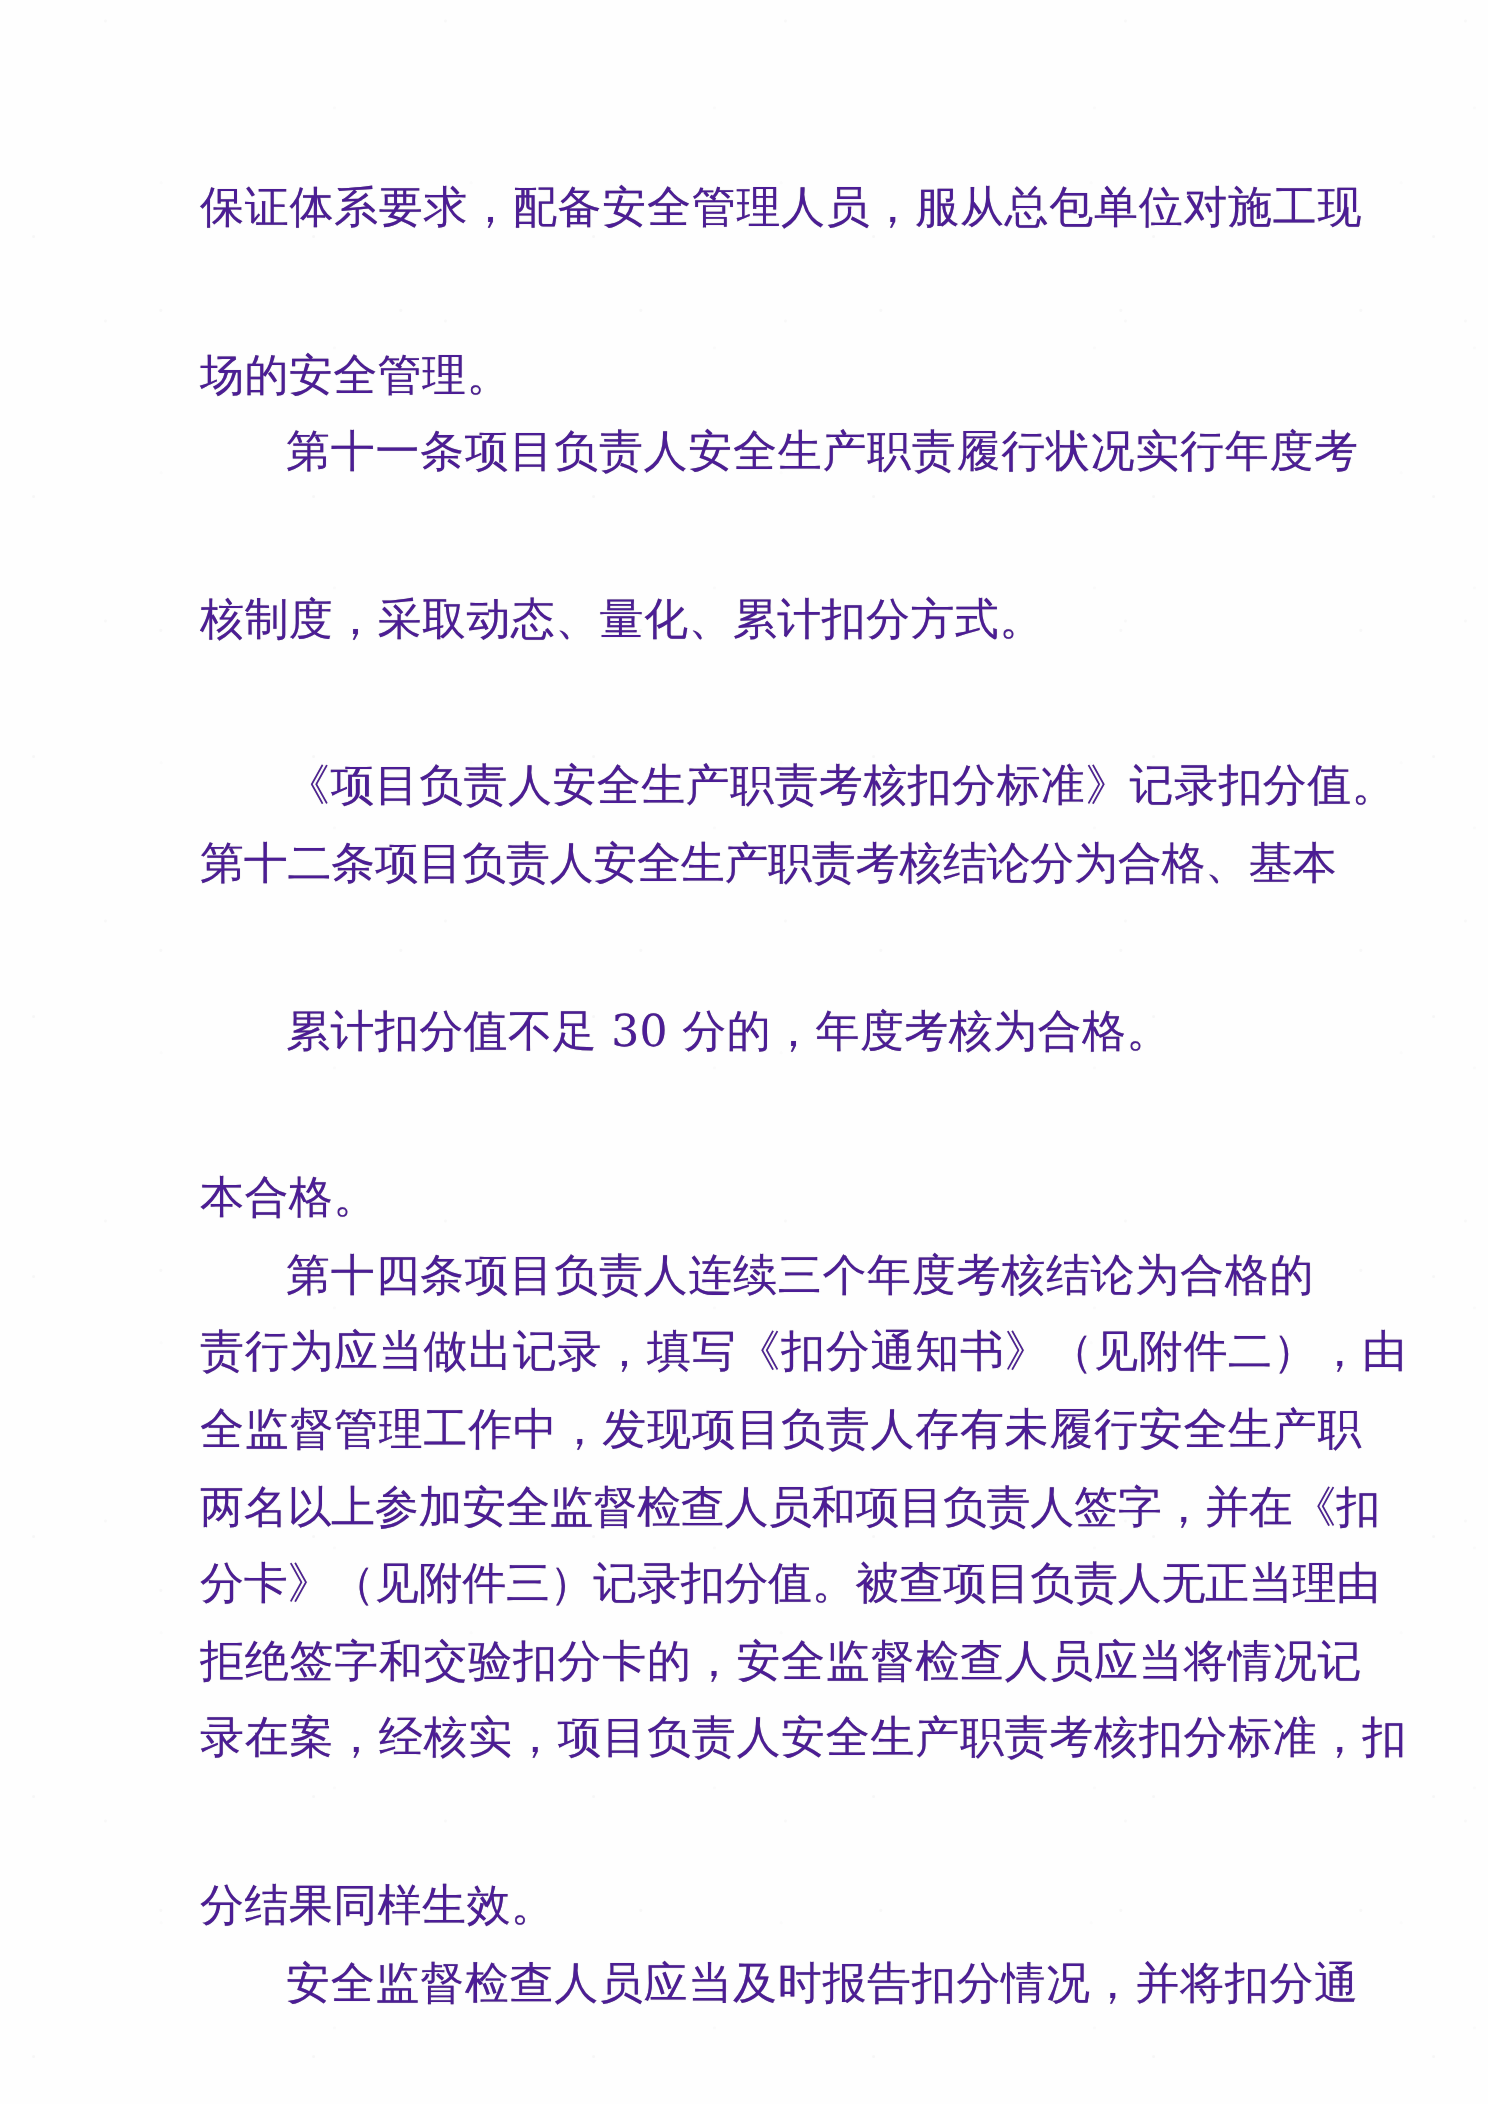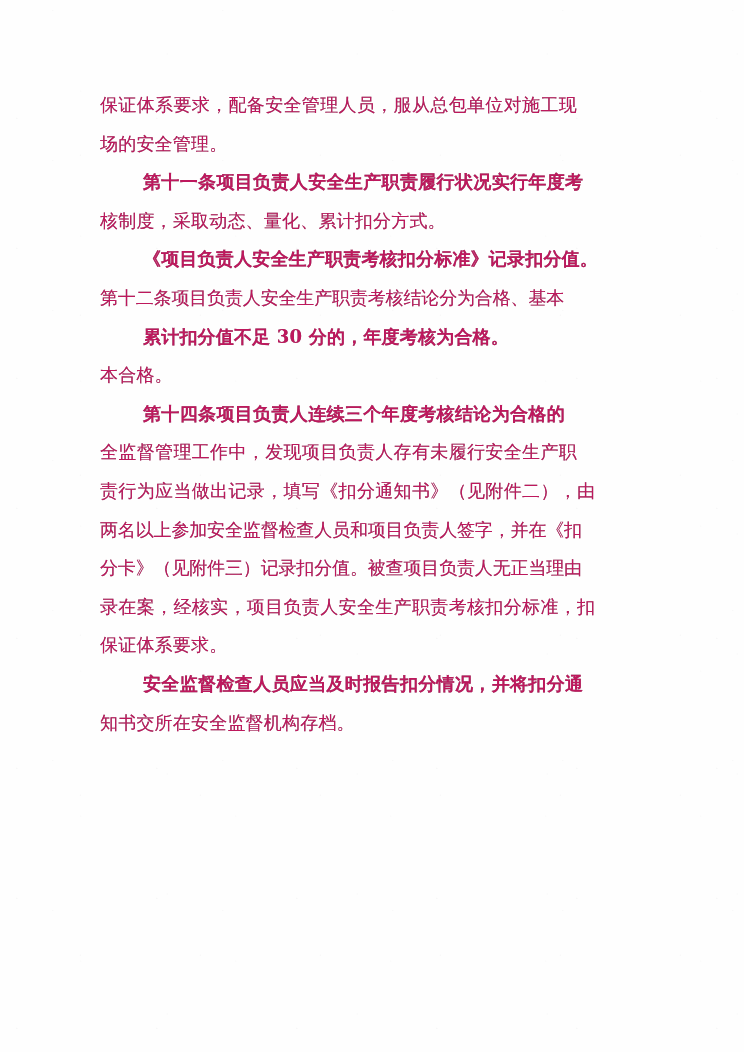--- a/index.html
+++ b/index.html
@@ -41,62 +41,62 @@
   #text-body {
     position: absolute;
     left: 100px;
     top: 86px;
     width: 548px;
   }
 
   .line {
     height: 38.6px;
     line-height: 38.6px;
-    color: #be185d;
+    color: #4c1d95;
     font-family: "DejaVu Serif", serif;
-    font-size: 18px;
+    font-size: 22px;
     white-space: nowrap;
     letter-spacing: 0.2px;
     
     text-shadow: 0 0 0.35px rgba(40,40,40,0.55);
     -webkit-font-smoothing: antialiased;
   }
 
   
   .line.indent {
     padding-left: 43px;
-    font-weight: bold;
   }
   .line.just-normal { letter-spacing: 0.35px; }
   .line.just-tight  { letter-spacing: -0.15px; }
 
   
-  .line.ragged { letter-spacing: 0.2px; }
+  .line.ragged { letter-spacing: 0.2px; margin-top: 45px; }
 </style>
 </head>
 <body>
 
 <div id="page">
 
   <div id="scan-noise"></div>
 
   <div id="text-body">
 
     <div class="line just-normal">保证体系要求，配备安全管理人员，服从总包单位对施工现</div>
     <div class="line ragged">场的安全管理。</div>
     <div class="line indent just-normal">第十一条项目负责人安全生产职责履行状况实行年度考</div>
     <div class="line ragged">核制度，采取动态、量化、累计扣分方式。</div>
     <div class="line indent ragged">《项目负责人安全生产职责考核扣分标准》记录扣分值。</div>
     <div class="line just-tight">第十二条项目负责人安全生产职责考核结论分为合格、基本</div>
     <div class="line indent ragged">累计扣分值不足 30 分的，年度考核为合格。</div>
     <div class="line ragged">本合格。</div>
     <div class="line indent just-normal">第十四条项目负责人连续三个年度考核结论为合格的</div>
+    <div class="line just-normal">责行为应当做出记录，填写《扣分通知书》（见附件二），由</div>
     <div class="line just-normal">全监督管理工作中，发现项目负责人存有未履行安全生产职</div>
-    <div class="line just-normal">责行为应当做出记录，填写《扣分通知书》（见附件二），由</div>
     <div class="line just-tight">两名以上参加安全监督检查人员和项目负责人签字，并在《扣</div>
     <div class="line just-tight">分卡》（见附件三）记录扣分值。被查项目负责人无正当理由</div>
+    <div class="line just-normal">拒绝签字和交验扣分卡的，安全监督检查人员应当将情况记</div>
     <div class="line just-normal">录在案，经核实，项目负责人安全生产职责考核扣分标准，扣</div>
-    <div class="line ragged">保证体系要求。</div>
+    <div class="line ragged">分结果同样生效。</div>
     <div class="line indent just-normal">安全监督检查人员应当及时报告扣分情况，并将扣分通</div>
     <div class="line ragged">知书交所在安全监督机构存档。</div>
 
   </div>
 </div>
 
 </body></html>

